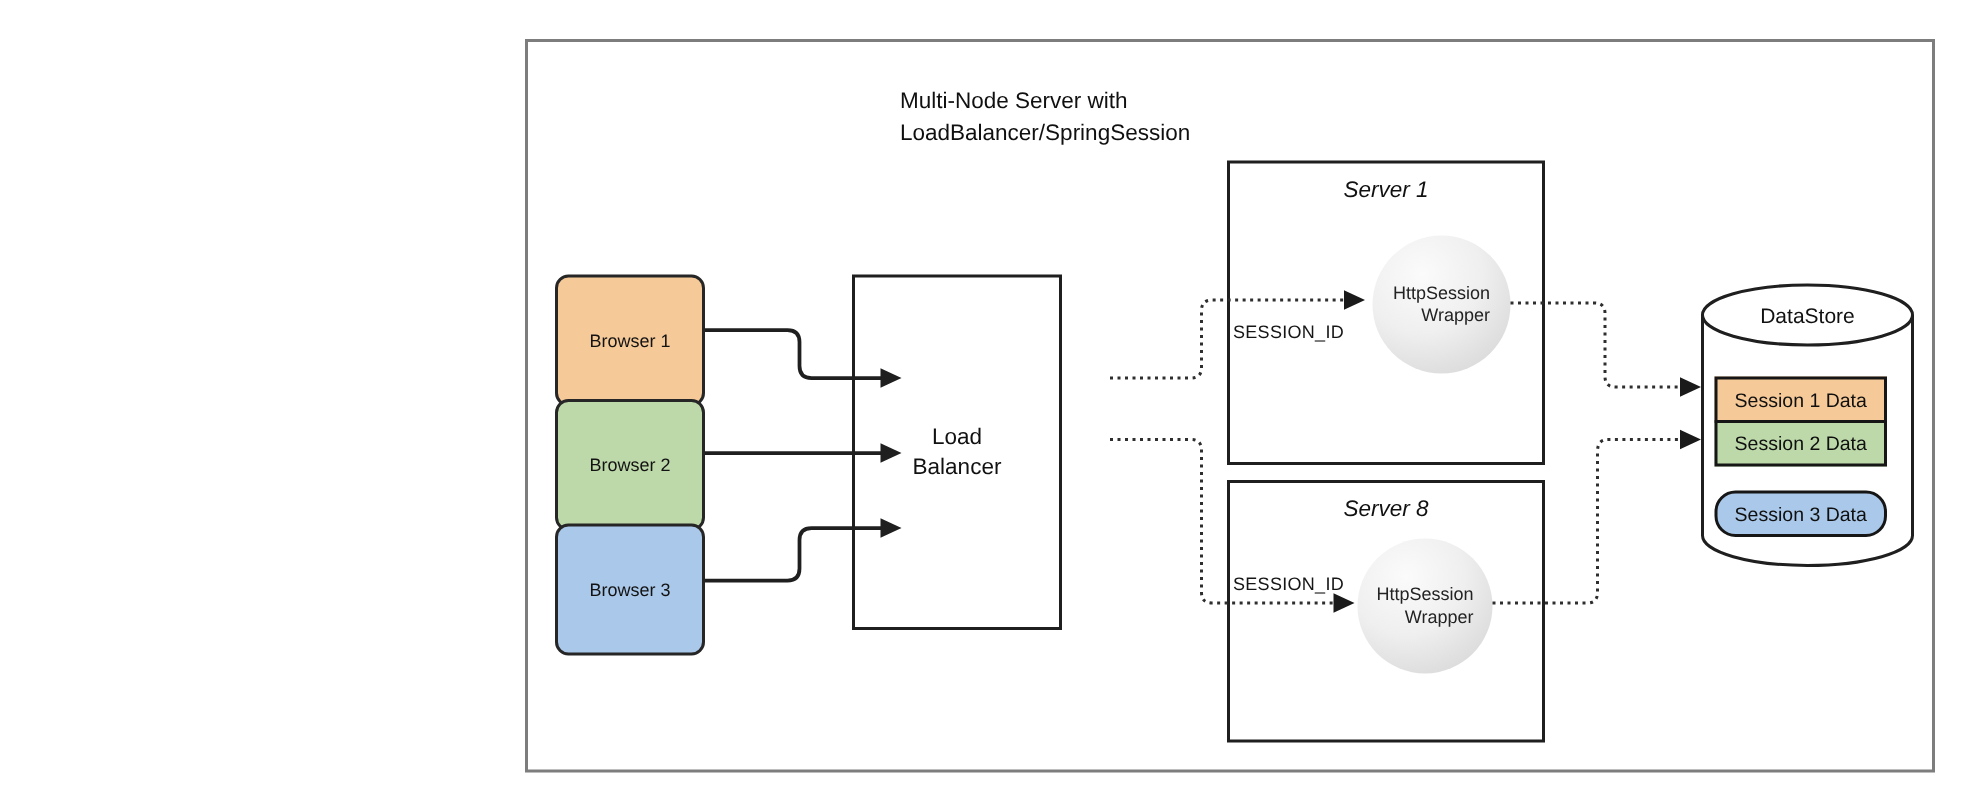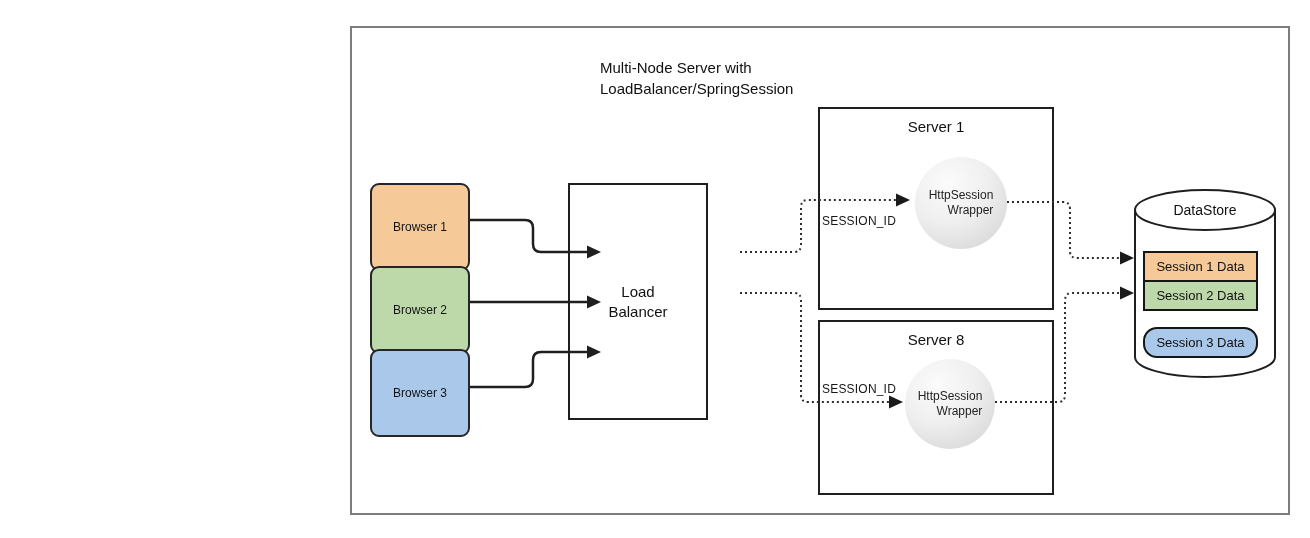--- a/index.html
+++ b/index.html
@@ -50,23 +50,24 @@
     border: 2px solid #1f1f1f;
     background: #ffffff;
     display: flex; align-items: center; justify-content: center;
     text-align: center;
     font-size: 15px;
     line-height: 20px;
   }
   .server-box {
     position: absolute;
     left: 818px;
-    width: 236px;
+    width: 212px;
     border: 2px solid #1f1f1f;
     background: #ffffff;
+    font-style: italic;
   }
   .server-1 { top: 107px; height: 203px; }
   .server-2 { top: 320px; height: 175px; }
   .server-title {
     position: absolute;
     top: 9px; left: 0;
     width: 100%;
     text-align: center;
     font-size: 15px;
   }

